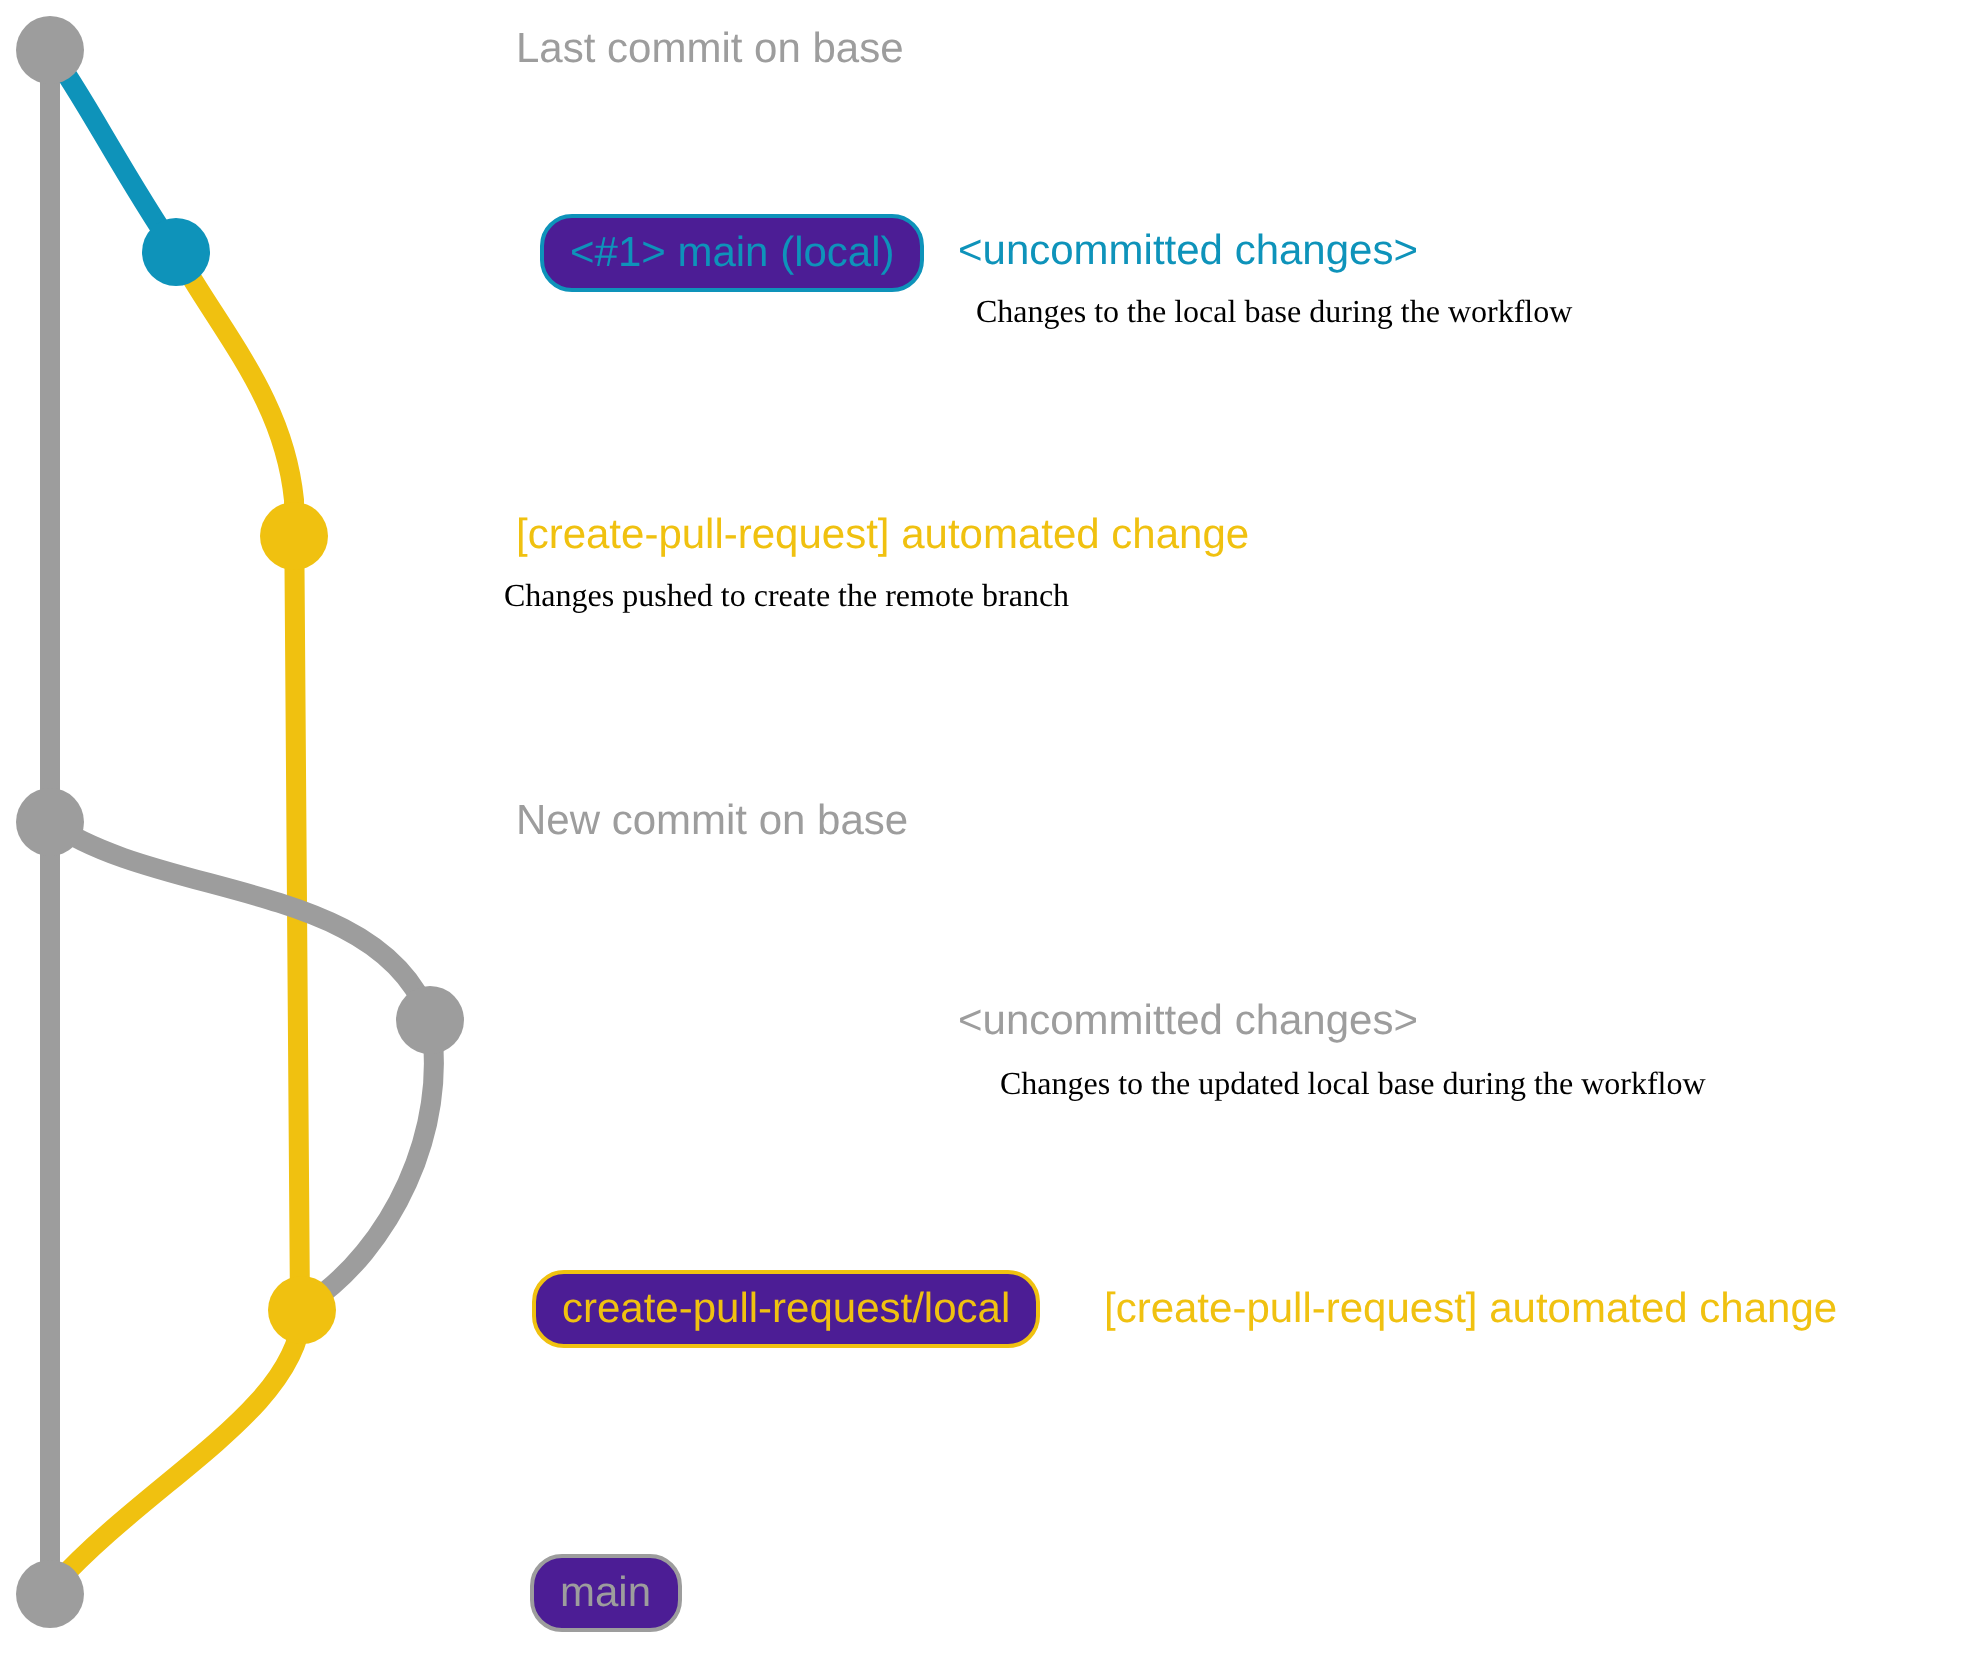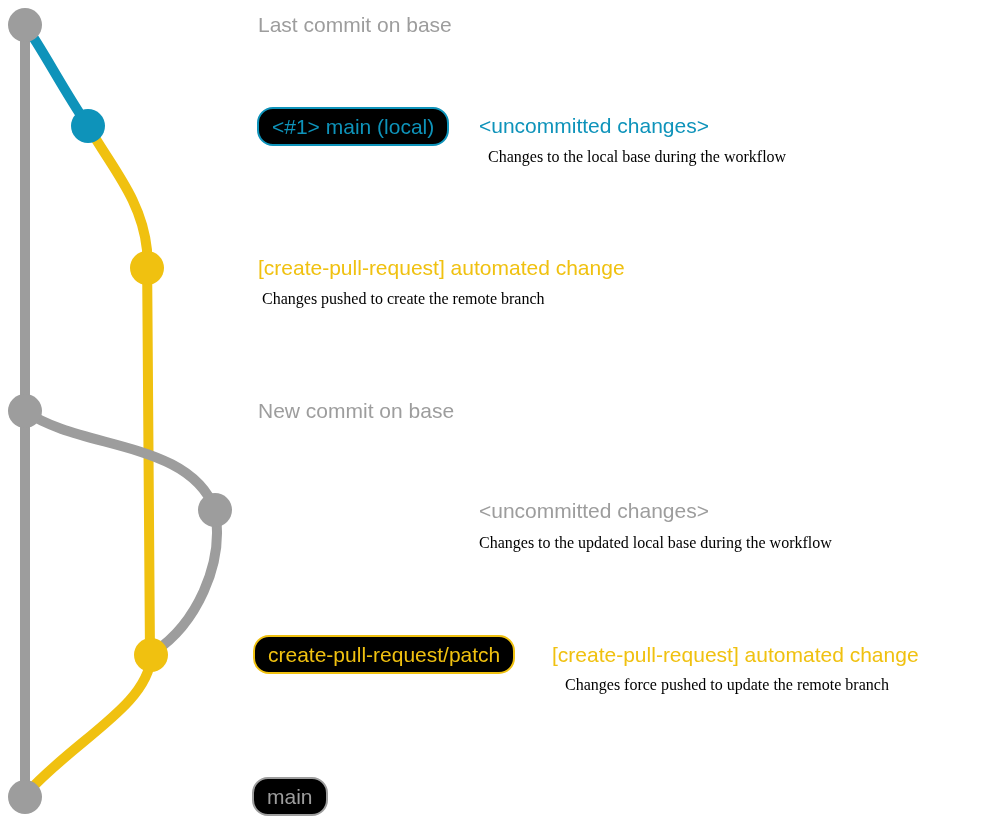--- a/index.html
+++ b/index.html
@@ -38,34 +38,35 @@
     white-space: nowrap;
   }
   .tag {
     position: absolute;
     font-size: 21px;
     line-height: 24px;
     border: 2px solid;           
     border-radius: 16px;
     padding: 6px 13px 5px 13px;
     white-space: nowrap;
-    background: #000000;
+    background: #4c1d95;
     font-family: "Liberation Sans", sans-serif;
+    margin-left: 13px;
   }
   
   #lbl-last-commit { left: 258px; top: 13px; }
   #tag-main1       { left: 257px; top: 107px; }
   #lbl-status1     { left: 479px; top: 114px; }
   #note1           { left: 488px; top: 146px; }
   #lbl-commit1     { left: 258px; top: 256px; }
-  #note2           { left: 262px; top: 288px; }
+  #note2           { left: 252px; top: 288px; }
   #lbl-new-commit  { left: 258px; top: 399px; }
   #tag-main2       { left: 257px; top: 491px; }
   #lbl-status2     { left: 479px; top: 499px; }
-  #note3           { left: 479px; top: 532px; }
+  #note3           { left: 500px; top: 532px; }
   #tag-patch       { left: 253px; top: 635px; }
   #lbl-commit2     { left: 552px; top: 643px; }
   #note4           { left: 565px; top: 674px; }
   #tag-main        { left: 252px; top: 777px; }
   #lbl-merge       { left: 344px; top: 785px; }
 </style>
 </head>
 <body>
 
 <div class="canvas">
@@ -94,19 +95,18 @@
   <div class="note" id="note1">Changes to the local base during the workflow</div>
 
   <div class="lbl" id="lbl-commit1" style="color: rgb(240, 193, 16);">[create-pull-request] automated change</div>
   <div class="note" id="note2">Changes pushed to create the remote branch</div>
 
   <div class="lbl" id="lbl-new-commit" style="color: rgb(157, 157, 157);">New commit on base</div>
 
   <div class="lbl" id="lbl-status2" style="color: rgb(157, 157, 157);">&lt;uncommitted changes&gt;</div>
   <div class="note" id="note3">Changes to the updated local base during the workflow</div>
 
-  <div class="tag" id="tag-patch" style="color: rgb(240, 193, 16);">create-pull-request/patch</div>
+  <div class="tag" id="tag-patch" style="color: rgb(240, 193, 16);">create-pull-request/local</div>
   <div class="lbl" id="lbl-commit2" style="color: rgb(240, 193, 16);">[create-pull-request] automated change</div>
-  <div class="note" id="note4">Changes force pushed to update the remote branch</div>
 
   <div class="tag" id="tag-main" style="color: rgb(157, 157, 157);">main</div>
 
 </div>
 
 </body></html>

